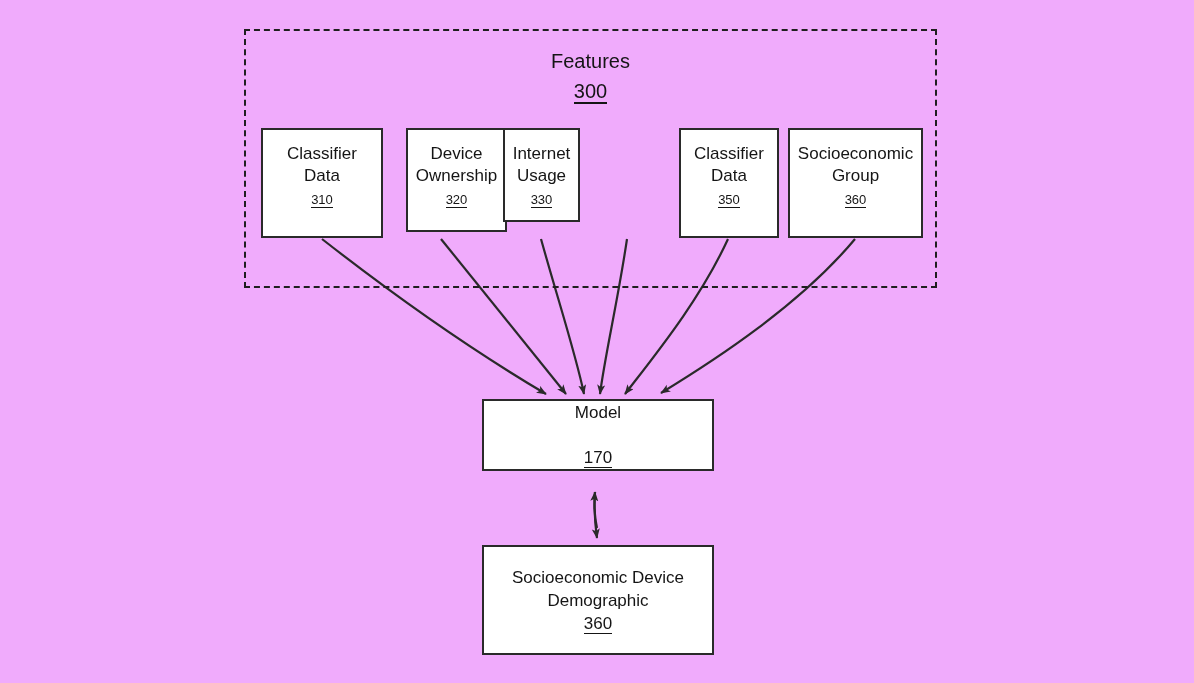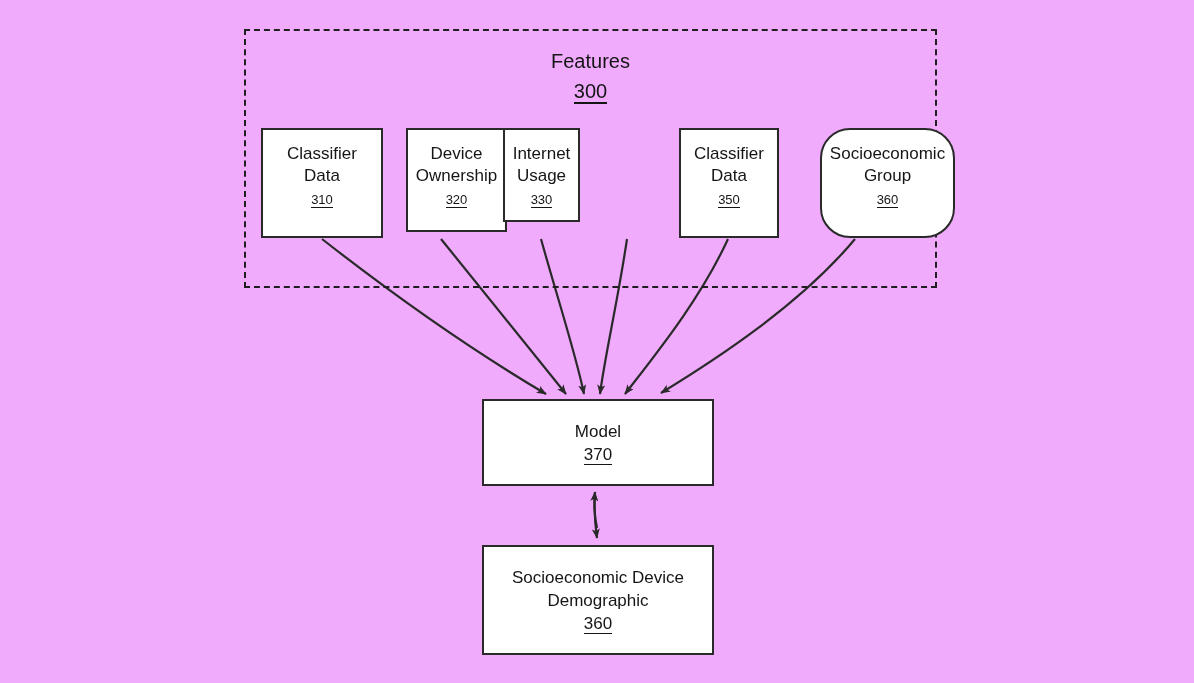--- a/index.html
+++ b/index.html
@@ -179,32 +179,32 @@
 
 
   <div class="feature-box" style="left:679px; top:128px; width:100px; height:110px;">
     <span class="feature-label">Classifier</span>
     <span class="feature-label">Data</span>
     <span class="feature-ref">
       <span>350</span>
     </span>
   </div>
 
-  <div class="feature-box" style="left:820px; top:128px; width:135px; height:110px;border-radius:30px;">
+  <div class="feature-box" style="left:788px; top:128px; width:135px; height:110px;">
     <span class="feature-label">Socioeconomic</span>
     <span class="feature-label">Group</span>
     <span class="feature-ref">
       <span>360</span>
     </span>
   </div>
 
-  <div class="node-box" style="left:482px; top:399px; width:232px; height:87px;">
+  <div class="node-box" style="left:482px; top:399px; width:232px; height:72px;justify-content:space-between;">
     <span class="node-label">Model</span>
     <span class="node-ref">
-      <span>370</span>
+      <span>170</span>
     </span>
   </div>
 
   <div class="node-box" style="left:482px; top:545px; width:232px; height:110px;">
     <span class="node-label">Socioeconomic Device</span>
     <span class="node-label">Demographic</span>
     <span class="node-ref">
       <span>360</span>
     </span>
   </div>

